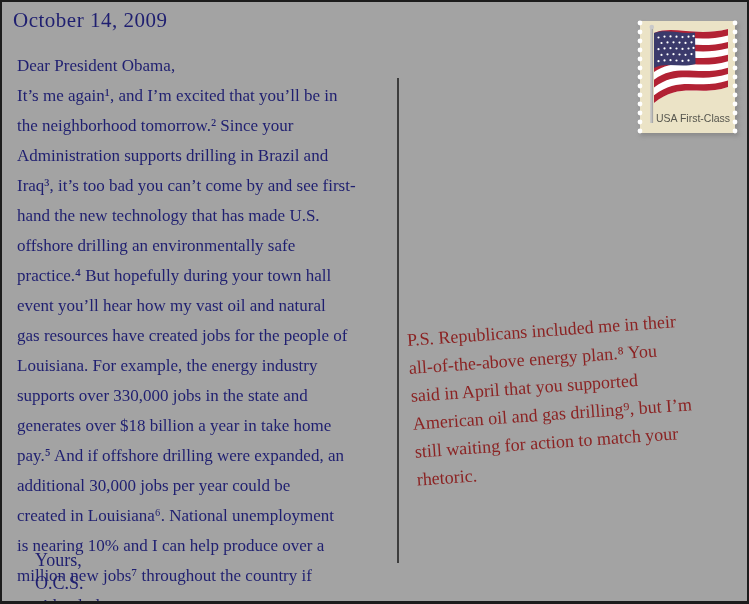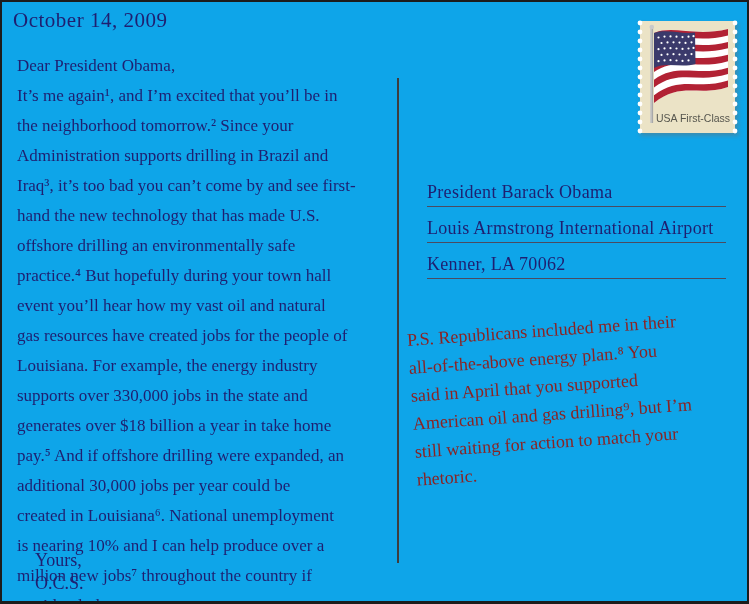--- a/index.html
+++ b/index.html
@@ -2,21 +2,21 @@
 <html><head>
 <meta charset="utf-8">
 <title>Postcard</title>
 <style>
   * { box-sizing: border-box; }
   html, body { margin: 0; padding: 0; background: #fff; }
   .postcard {
     position: relative;
     width: 749px;
     height: 604px;
-    background: #0ea5e9;
+    background: #a3a3a3;
     border: 2px solid #1c1c1c;
     border-bottom-width: 3px;
     overflow: hidden;
     font-family: "Liberation Serif", "DejaVu Serif", serif;
   }
   .date {
     position: absolute;
     left: 11px; top: 6px;
     font-size: 21px;
     color: #1f1f70;
@@ -119,25 +119,20 @@
 is nearing 10% and I can help produce over a
 million new jobs⁷ throughout the country if
 you’d only let me.
 Help me, help you.</div>
 
   <div class="letter-closing">Yours,
 O.C.S.</div>
 
   <div class="divider"></div>
 
-  <div class="address-block">
-    <div class="address-line">President Barack Obama</div>
-    <div class="address-line">Louis Armstrong International Airport</div>
-    <div class="address-line">Kenner, LA 70062</div>
-  </div>
 
   <div class="ps-note">P.S. Republicans included me in their
 all-of-the-above energy plan.⁸ You
 said in April that you supported
 American oil and gas drilling⁹, but I’m
 still waiting for action to match your
  rhetoric.</div>
 
   <svg class="stamp" viewBox="0 0 101 116" xmlns="http://www.w3.org/2000/svg">
     <g>

